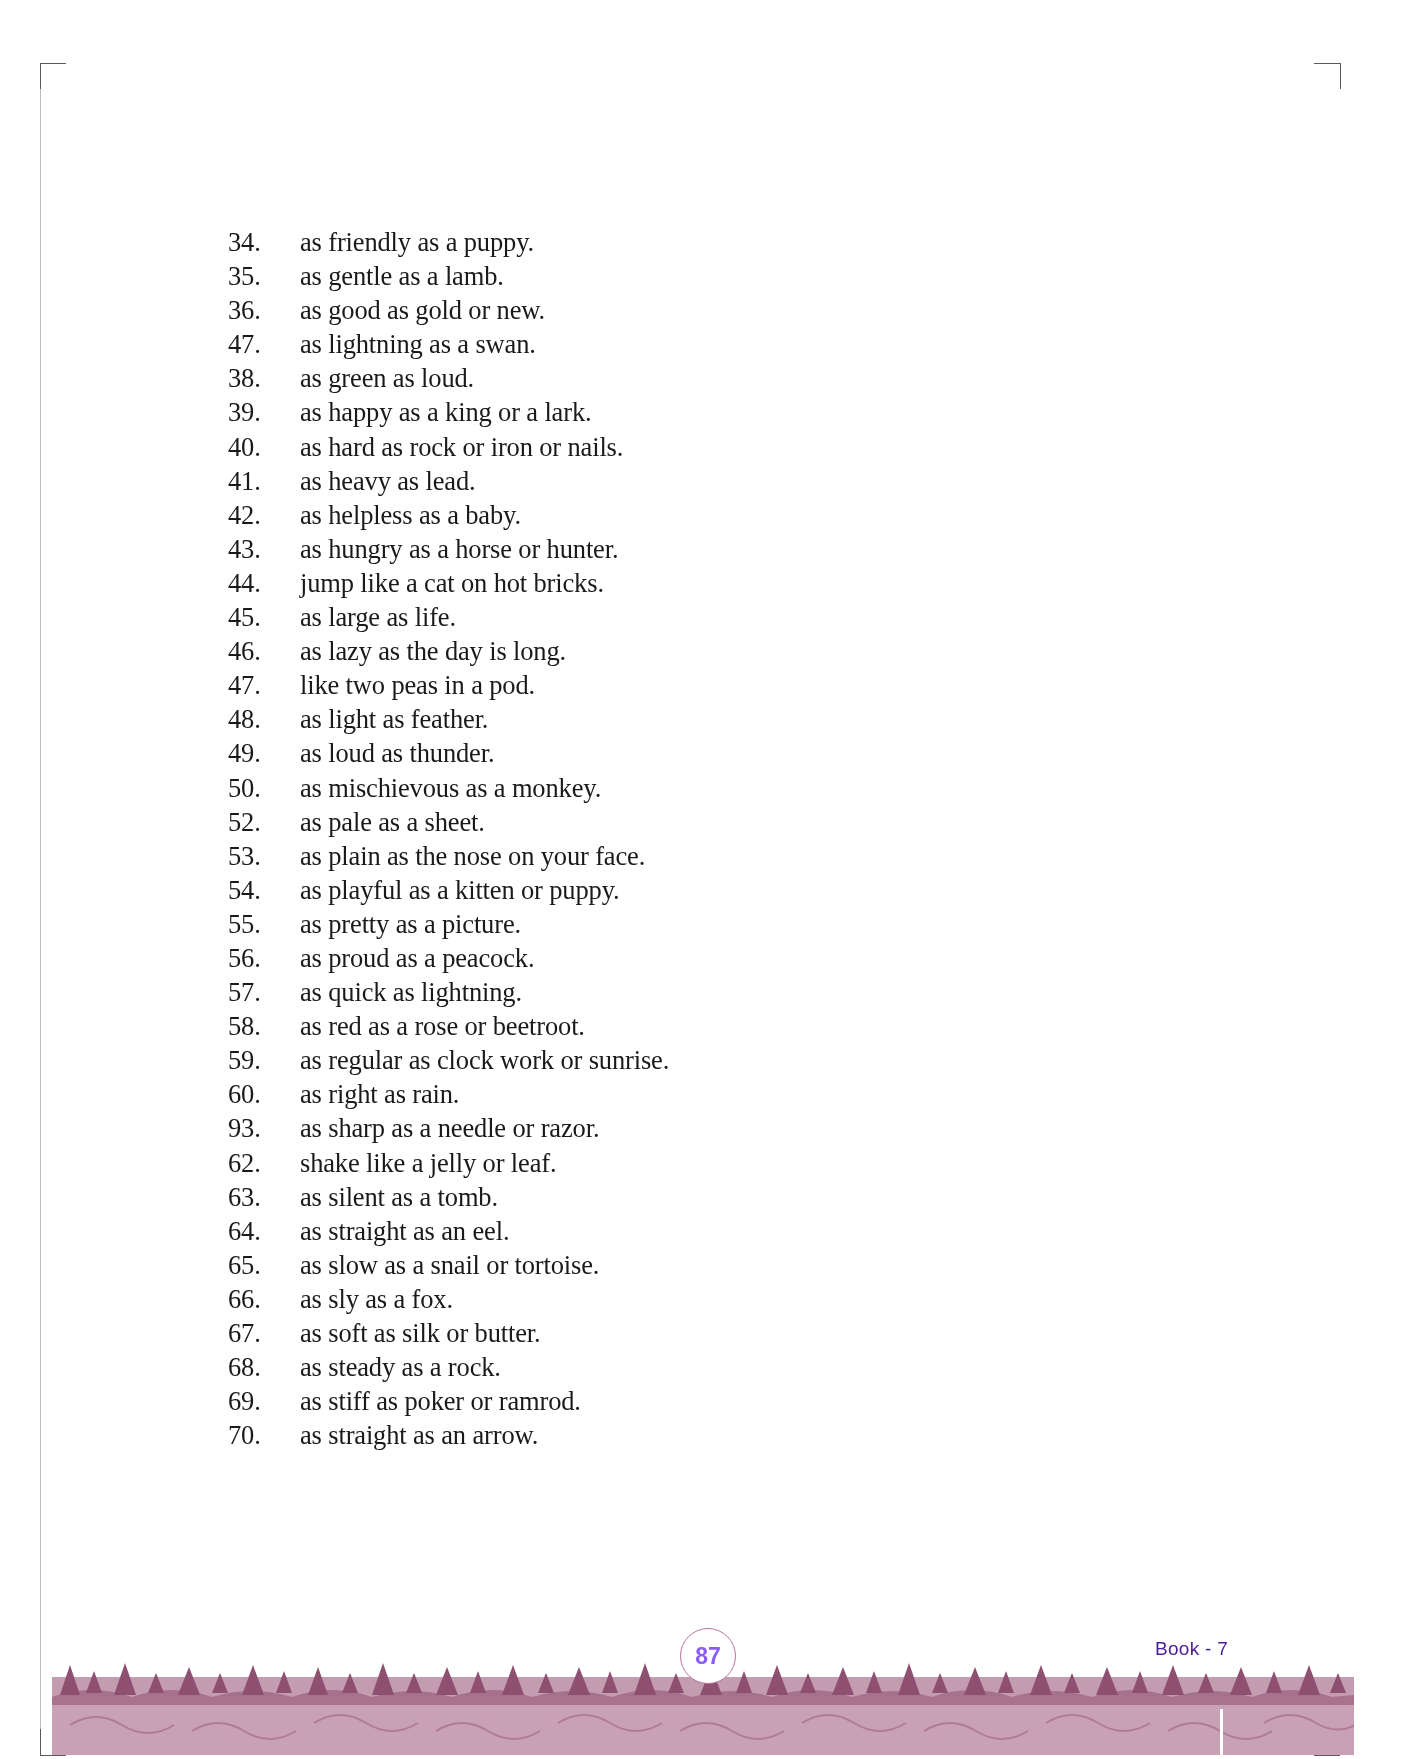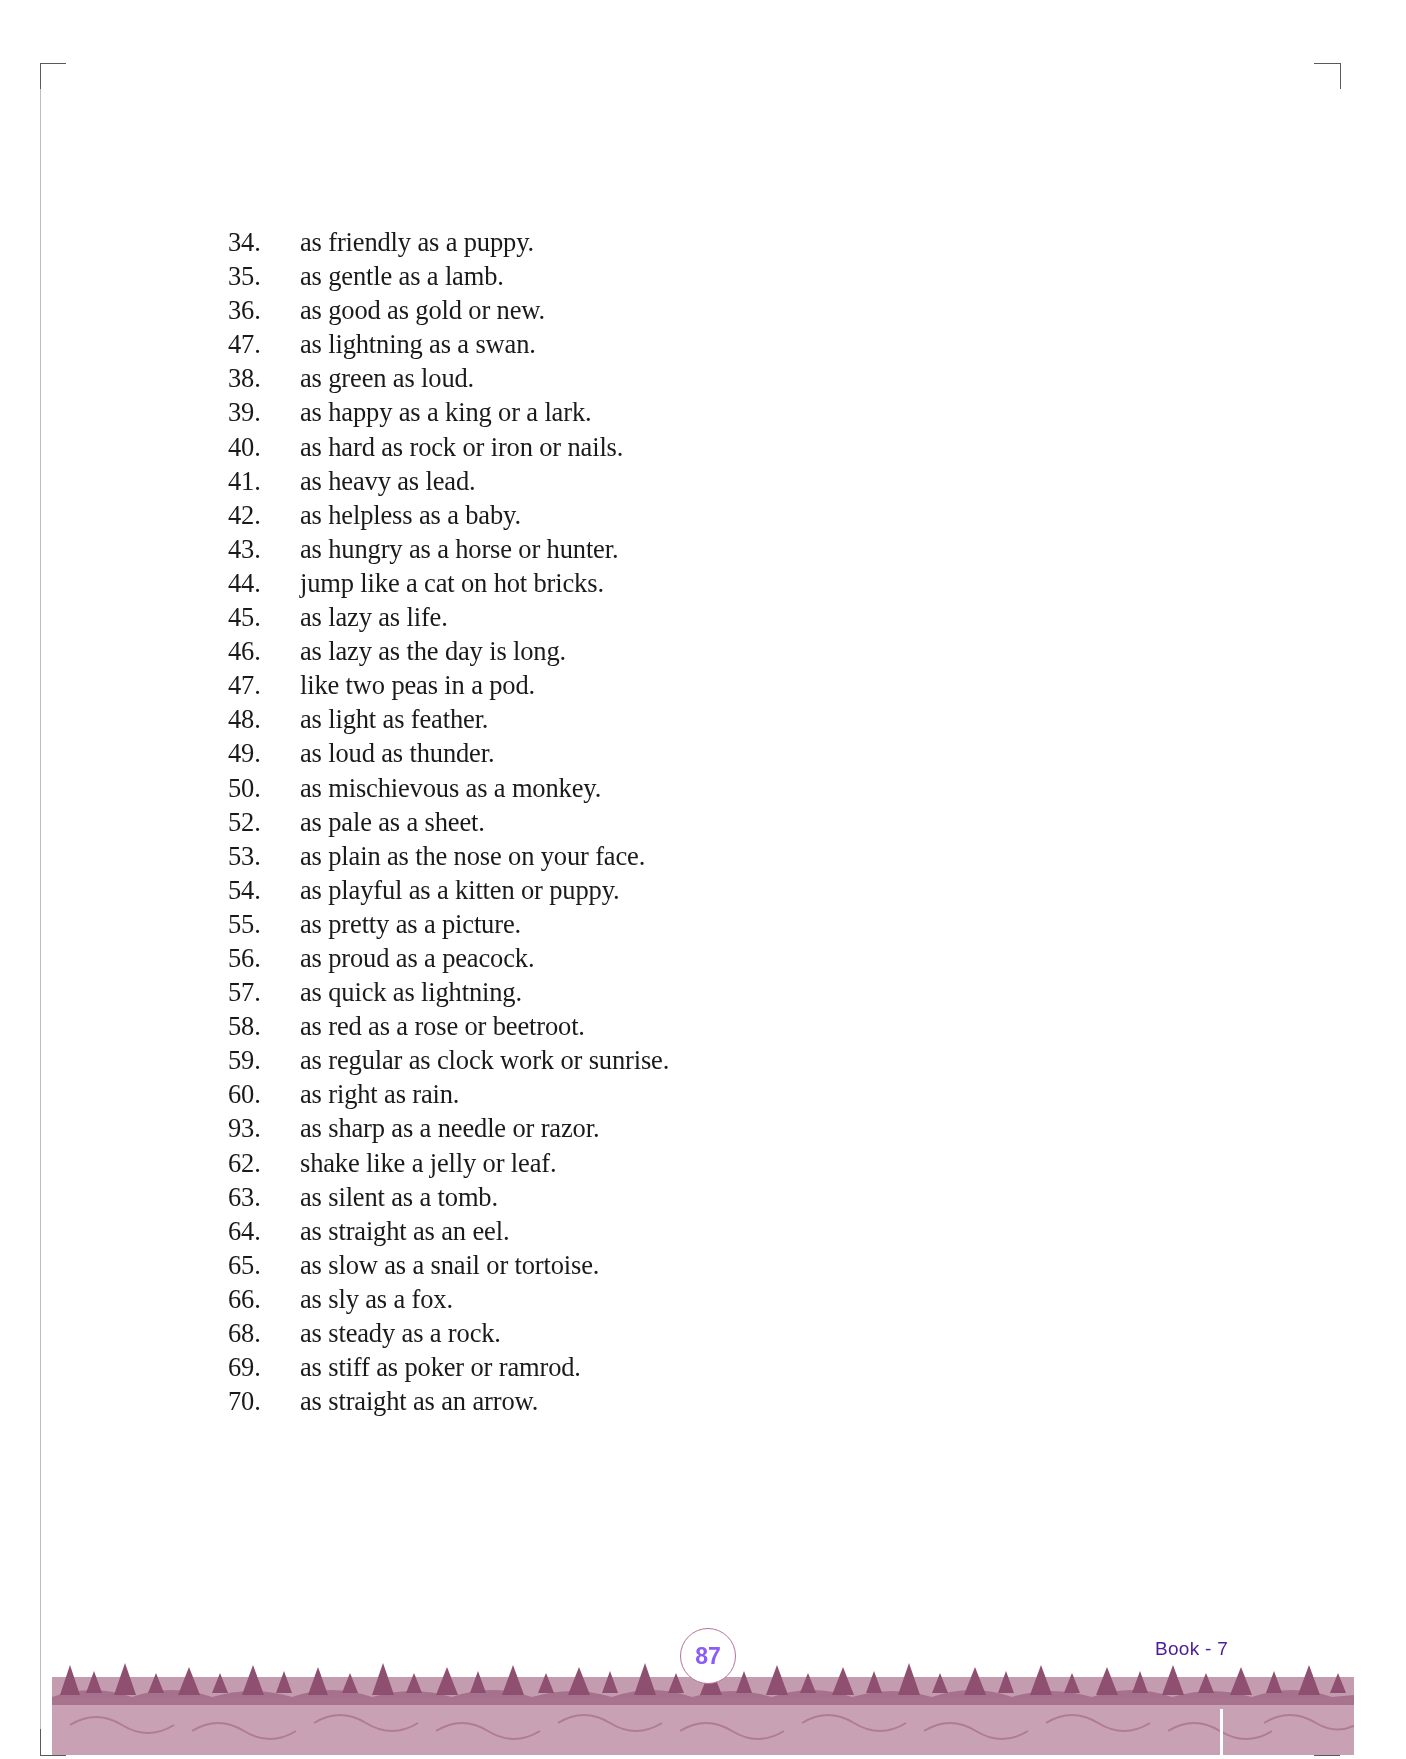--- a/index.html
+++ b/index.html
@@ -228,21 +228,21 @@
       <div class="idiom-row">
         <span class="idiom-num">43.</span>
         <span class="idiom-text">as hungry as a horse or hunter.</span>
       </div>
       <div class="idiom-row">
         <span class="idiom-num">44.</span>
         <span class="idiom-text">jump like a cat on hot bricks.</span>
       </div>
       <div class="idiom-row">
         <span class="idiom-num">45.</span>
-        <span class="idiom-text">as lazy as life.</span>
+        <span class="idiom-text">as large as life.</span>
       </div>
       <div class="idiom-row">
         <span class="idiom-num">46.</span>
         <span class="idiom-text">as lazy as the day is long.</span>
       </div>
       <div class="idiom-row">
         <span class="idiom-num">47.</span>
         <span class="idiom-text">like two peas in a pod.</span>
       </div>
       <div class="idiom-row">
@@ -309,20 +309,24 @@
         <span class="idiom-num">64.</span>
         <span class="idiom-text">as straight as an eel.</span>
       </div>
       <div class="idiom-row">
         <span class="idiom-num">65.</span>
         <span class="idiom-text">as slow as a snail or tortoise.</span>
       </div>
       <div class="idiom-row">
         <span class="idiom-num">66.</span>
         <span class="idiom-text">as sly as a fox.</span>
+      </div>
+      <div class="idiom-row">
+        <span class="idiom-num">67.</span>
+        <span class="idiom-text">as soft as silk or butter.</span>
       </div>
       <div class="idiom-row">
         <span class="idiom-num">68.</span>
         <span class="idiom-text">as steady as a rock.</span>
       </div>
       <div class="idiom-row">
         <span class="idiom-num">69.</span>
         <span class="idiom-text">as stiff as poker or ramrod.</span>
       </div>
       <div class="idiom-row">

